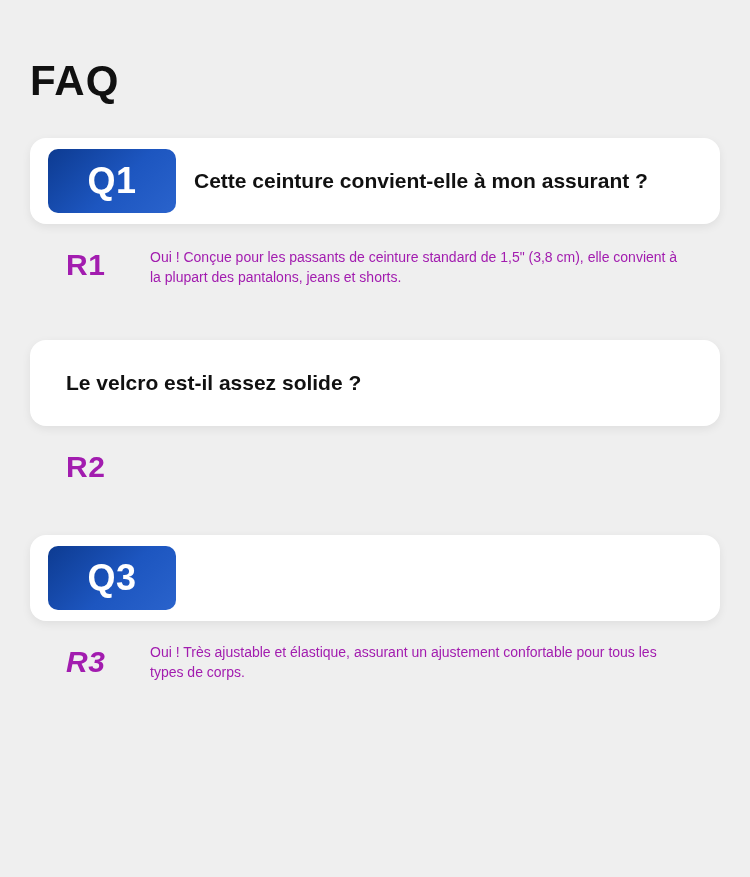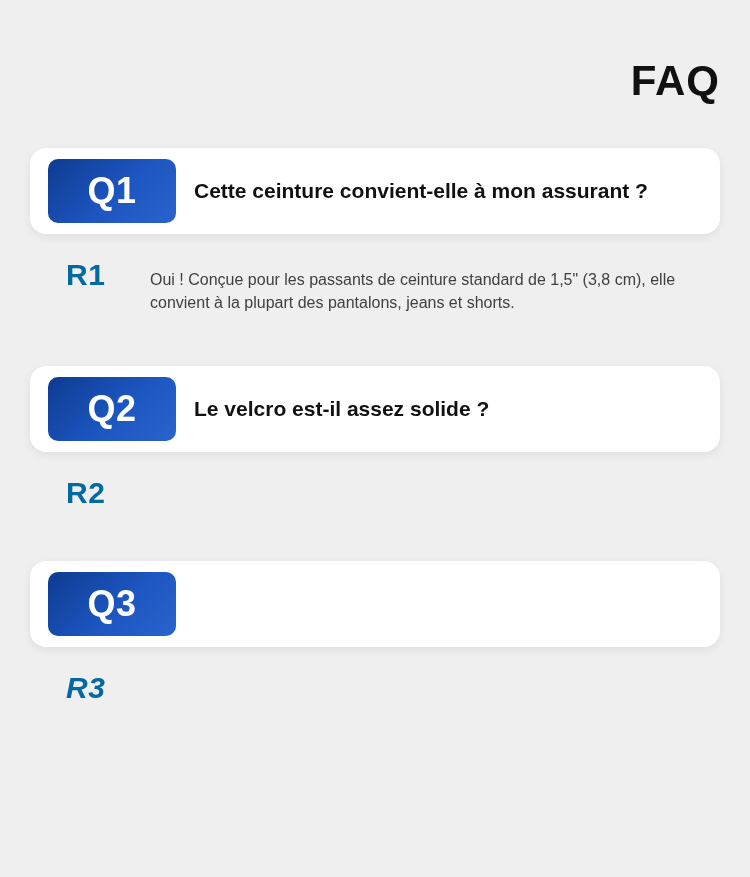--- a/index.html
+++ b/index.html
@@ -15,27 +15,27 @@
   }
   .page {
     position: relative;
     width: 750px;
     height: 877px;
     background: #efefef;
     box-sizing: border-box;
     padding: 0 30px;
   }
   .faq-title {
-    text-align: right;
+    text-align: left;
     font-size: 42px;
     font-weight: bold;
     letter-spacing: 1px;
     color: #111111;
     padding-top: 60px;
-    margin: 0 0 46px 0;
+    margin: 0 0 36px 0;
     line-height: 1;
   }
   .faq-block {
     margin-bottom: 34px;
   }
   .question-card {
     background: #ffffff;
     border-radius: 16px;
     box-shadow: 0 3px 10px rgba(0,0,0,0.07);
     height: 86px;
@@ -70,32 +70,31 @@
   .answer-row {
     display: flex;
     align-items: flex-start;
     margin-top: 22px;
     padding-left: 36px;
     padding-right: 40px;
   }
   .r-badge {
     font-size: 30px;
     font-weight: bold;
-    color: #0369a1;
+    color: #a21caf;
     flex: 0 0 auto;
     width: 84px;
     line-height: 1.1;
     letter-spacing: 0.5px;
   }
   .r-text {
-    font-size: 16px;
-    color: #404040;
+    font-size: 14px;
+    color: #a21caf;
     line-height: 1.42;
     flex: 1 1 auto;
-    margin-top: 11px;
   }
   .block-1 .answer-row { margin-top: 24px; }
   .block-2 { margin-top: 52px; }
   .block-3 { margin-top: 52px; }
   .block-2 .answer-row .r-badge { padding-top: 2px; }
   .block-3 .answer-row .r-badge { padding-top: 2px; font-style: italic; }
 </style>
 </head>
 <body>
 
@@ -109,30 +108,30 @@
       <div class="q-text">Cette ceinture convient-elle à mon assurant ?</div>
     </div>
     <div class="answer-row">
       <div class="r-badge">R1</div>
       <div class="r-text">Oui ! Conçue pour les passants de ceinture standard de 1,5" (3,8 cm), elle convient à la plupart des pantalons, jeans et shorts.</div>
     </div>
   </div>
 
   <div class="faq-block block-2">
     <div class="question-card">
-      <div class="q-badge">Q2</div>
       <div class="q-text">Le velcro est-il assez solide ?</div>
     </div>
     <div class="answer-row">
       <div class="r-badge">R2</div>
     </div>
   </div>
 
   <div class="faq-block block-3">
     <div class="question-card">
       <div class="q-badge">Q3</div>
     </div>
     <div class="answer-row">
       <div class="r-badge">R3</div>
+      <div class="r-text">Oui ! Très ajustable et élastique, assurant un ajustement confortable pour tous les types de corps.</div>
     </div>
   </div>
 
 </div>
 
 </body></html>

